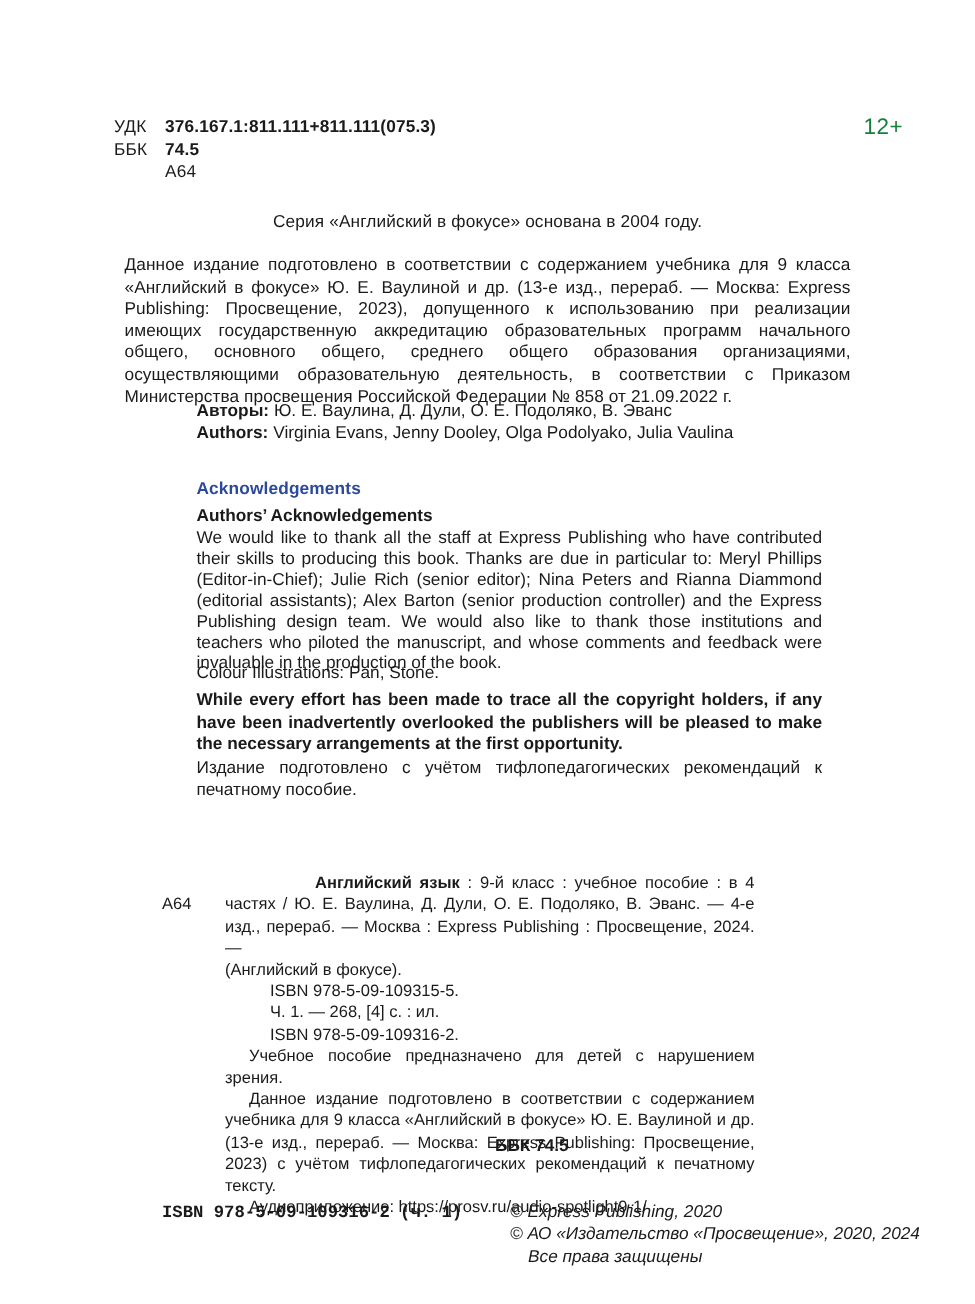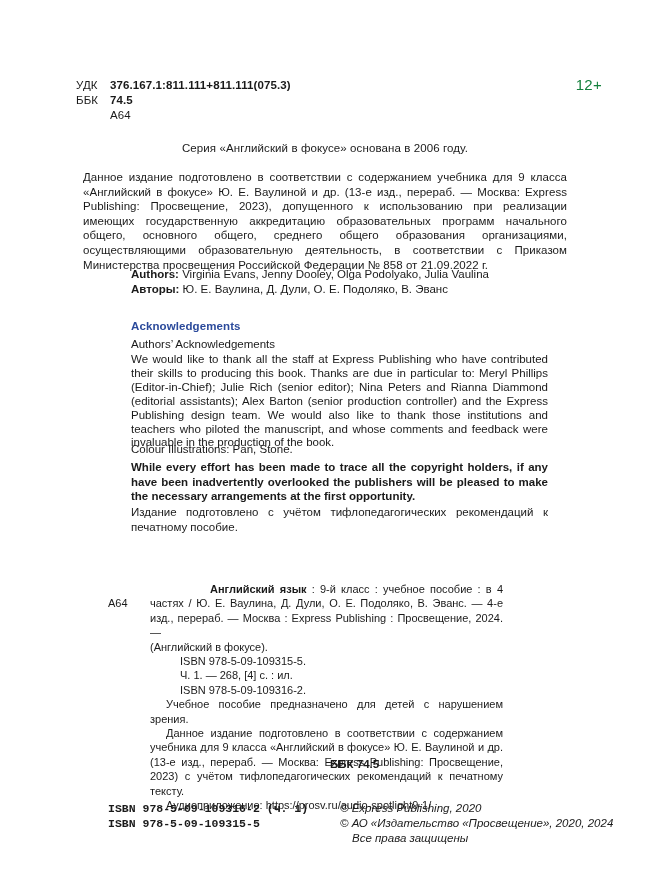--- a/index.html
+++ b/index.html
@@ -101,21 +101,21 @@
     font-size: 11.5px;
     font-weight: bold;
     color: #2b4a9b;
     letter-spacing: 0.1px;
   }
   .ack-sub {
     position: absolute;
     left: 131px;
     top: 338px;
     font-size: 11.5px;
-    font-weight: normal;
+    font-weight: bold;
   }
   .ack-body {
     position: absolute;
     left: 131px;
     width: 417px;
     top: 353px;
     font-size: 11.5px;
     line-height: 13.9px;
     text-align: justify;
   }
@@ -232,32 +232,32 @@
     </div>
     <div class="udk-row">
       <span class="udk-key">ББК</span>
       <span class="udk-val">74.5</span>
     </div>
     <div class="udk-a64">А64</div>
   </div>
 
   <div class="age-rating">12+</div>
 
-  <div class="series-line">Серия «Английский в фокусе» основана в 2006 году.</div>
+  <div class="series-line">Серия «Английский в фокусе» основана в 2004 году.</div>
 
   <div class="notice">Данное издание подготовлено в соответствии с содержанием учебника для 9 класса «Английский в фокусе» Ю. Е. Ваулиной и др. (13-е изд., перераб. — Москва: Express Publishing: Просвещение, 2023), допущенного к использованию при реализации имеющих государственную аккредитацию образовательных программ начального общего, основного общего, среднего общего образования организациями, осуществляющими образовательную деятельность, в соответствии с Приказом Министерства просвещения Российской Федерации № 858 от 21.09.2022 г.</div>
 
   <div class="authors">
+    <div>
+      <span class="lbl">Авторы:</span>
+      <span>Ю. Е. Ваулина, Д. Дули, О. Е. Подоляко, В. Эванс</span>
+    </div>
     <div>
       <span class="lbl">Authors:</span>
       <span>Virginia Evans, Jenny Dooley, Olga Podolyako, Julia Vaulina</span>
-    </div>
-    <div>
-      <span class="lbl">Авторы:</span>
-      <span>Ю. Е. Ваулина, Д. Дули, О. Е. Подоляко, В. Эванс</span>
     </div>
   </div>
 
   <div class="ack-head">Acknowledgements</div>
   <div class="ack-sub">Authors’ Acknowledgements</div>
   <div class="ack-body">We would like to thank all the staff at Express Publishing who have contributed their skills to producing this book. Thanks are due in particular to: Meryl Phillips (Editor-in-Chief); Julie Rich (senior editor); Nina Peters and Rianna Diammond (editorial assistants); Alex Barton (senior production controller) and the Express Publishing design team. We would also like to thank those institutions and teachers who piloted the manuscript, and whose comments and feedback were invaluable in the production of the book.</div>
 
   <div class="colour-illus">Colour Illustrations: Pan, Stone.</div>
 
   <div class="effort">While every effort has been made to trace all the copyright holders, if any have been inadvertently overlooked the publishers will be pleased to make the necessary arrangements at the first opportunity.</div>
@@ -277,21 +277,20 @@
     <div class="cat-note">Данное издание подготовлено в соответствии с содержанием учебника для 9 класса «Английский в фокусе» Ю. Е. Ваулиной и др. (13-е изд., перераб. — Москва: Express Publishing: Просвещение, 2023) с учётом тифлопедагогических рекомендаций к печатному тексту.</div>
     <div class="cat-audio">Аудиоприложение: https://prosv.ru/audio-spotlight9-1/</div>
   </div>
 
   <div class="cat-codes">
     <div>ББК 74.5</div>
   </div>
 
   <div class="isbn-bottom">
     <div>ISBN 978-5-09-109316-2 (ч. 1)</div>
-    <div>ISBN 978-5-09-109315-5</div>
   </div>
 
   <div class="copyright">
     <div class="c-row">© Express Publishing, 2020</div>
     <div class="c-row">© АО «Издательство «Просвещение», 2020, 2024</div>
     <div class="c-row rights">Все права защищены</div>
   </div>
 
 </div>
 

